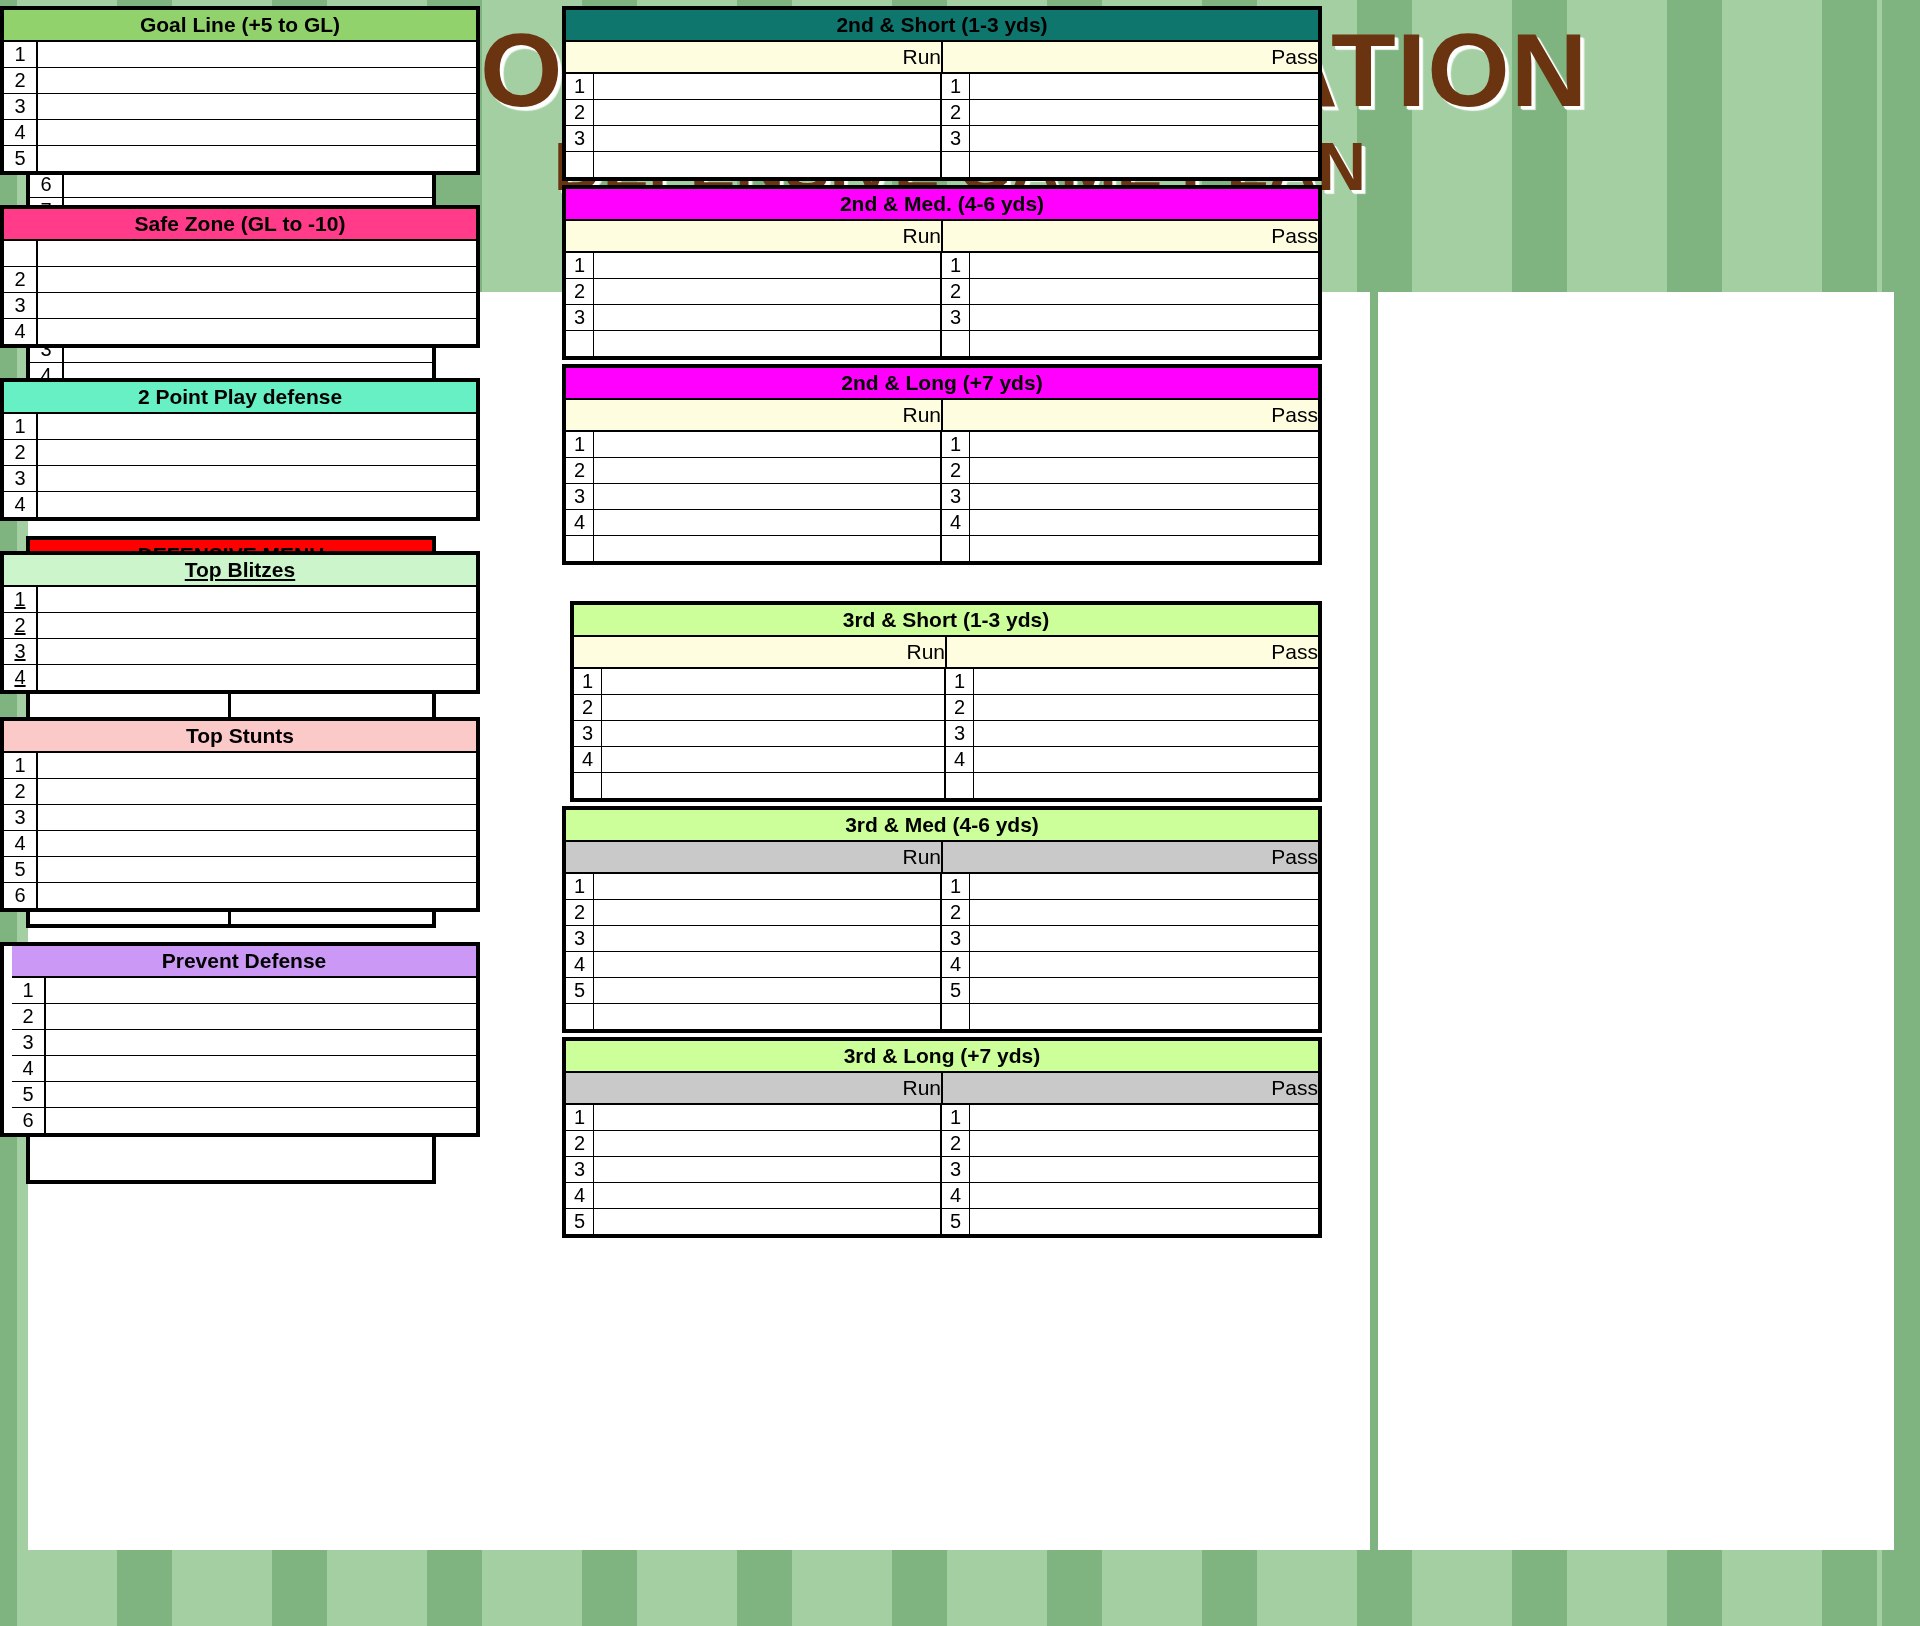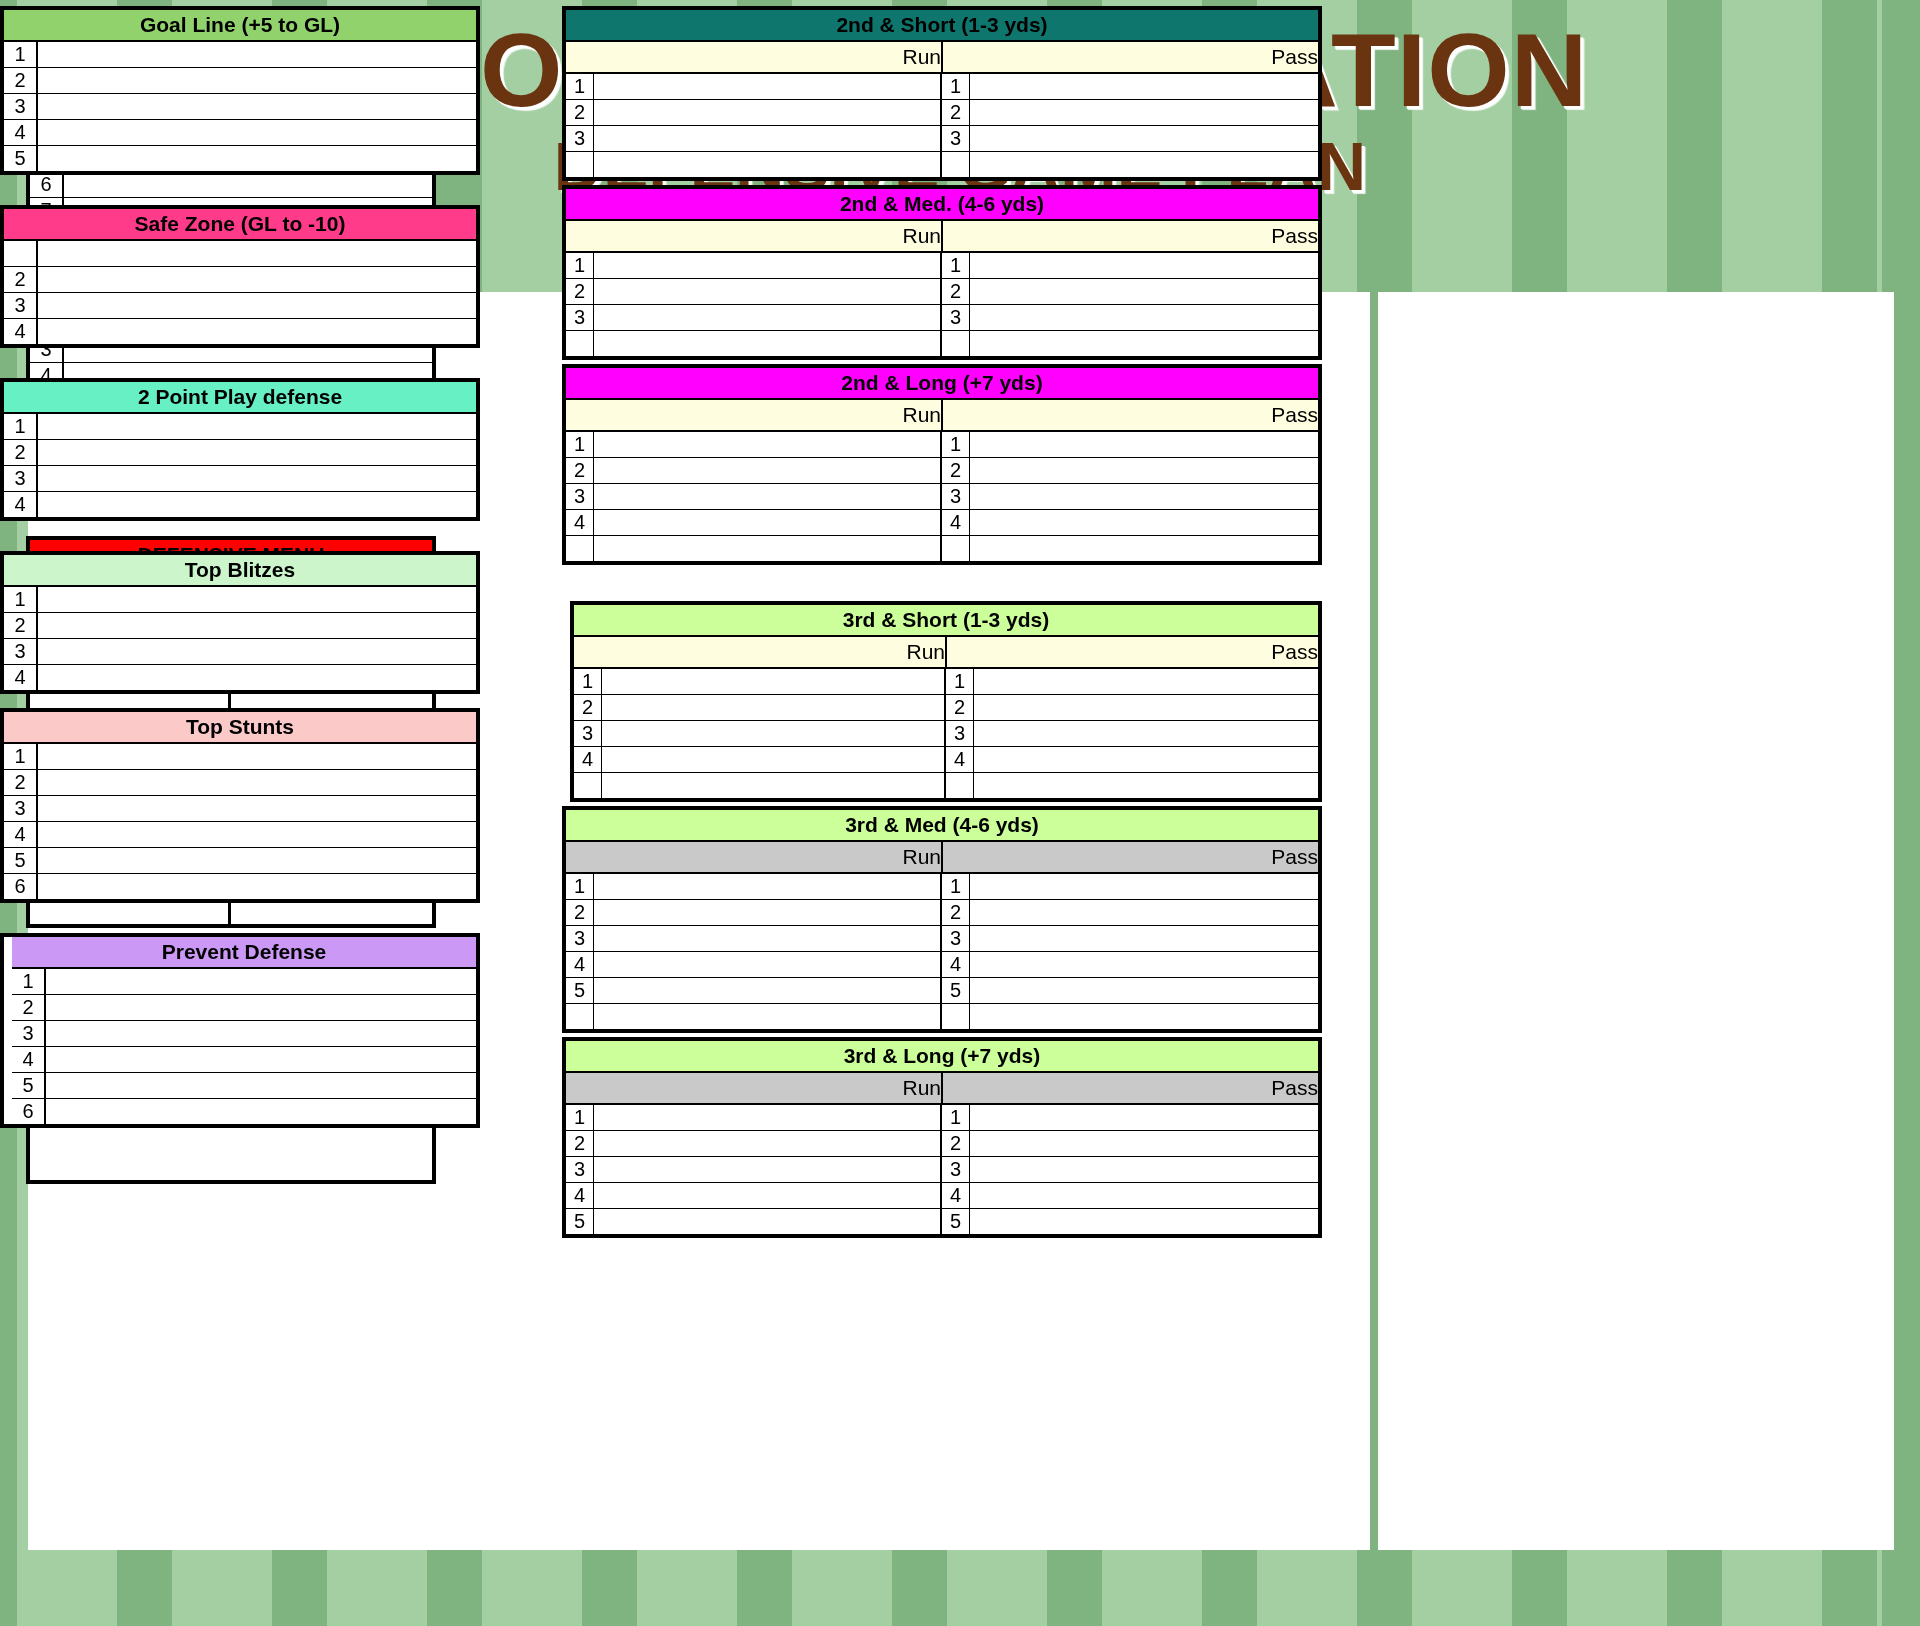--- a/index.html
+++ b/index.html
@@ -717,21 +717,21 @@
           <div class="row">
             <div class="num">3</div>
             <div class="cell"></div>
           </div>
           <div class="row">
             <div class="num">4</div>
             <div class="cell"></div>
           </div>
         </div>
       </div>
-      <div class="block" style="margin-bottom: 14px;">
+      <div class="block" style="margin-bottom: 23px; text-decoration: underline;">
         <div class="blk-head" style="background: rgb(204, 245, 204);">Top Blitzes</div>
         <div class="rows">
           <div class="row">
             <div class="num">1</div>
             <div class="cell"></div>
           </div>
           <div class="row">
             <div class="num">2</div>
             <div class="cell"></div>
           </div>

